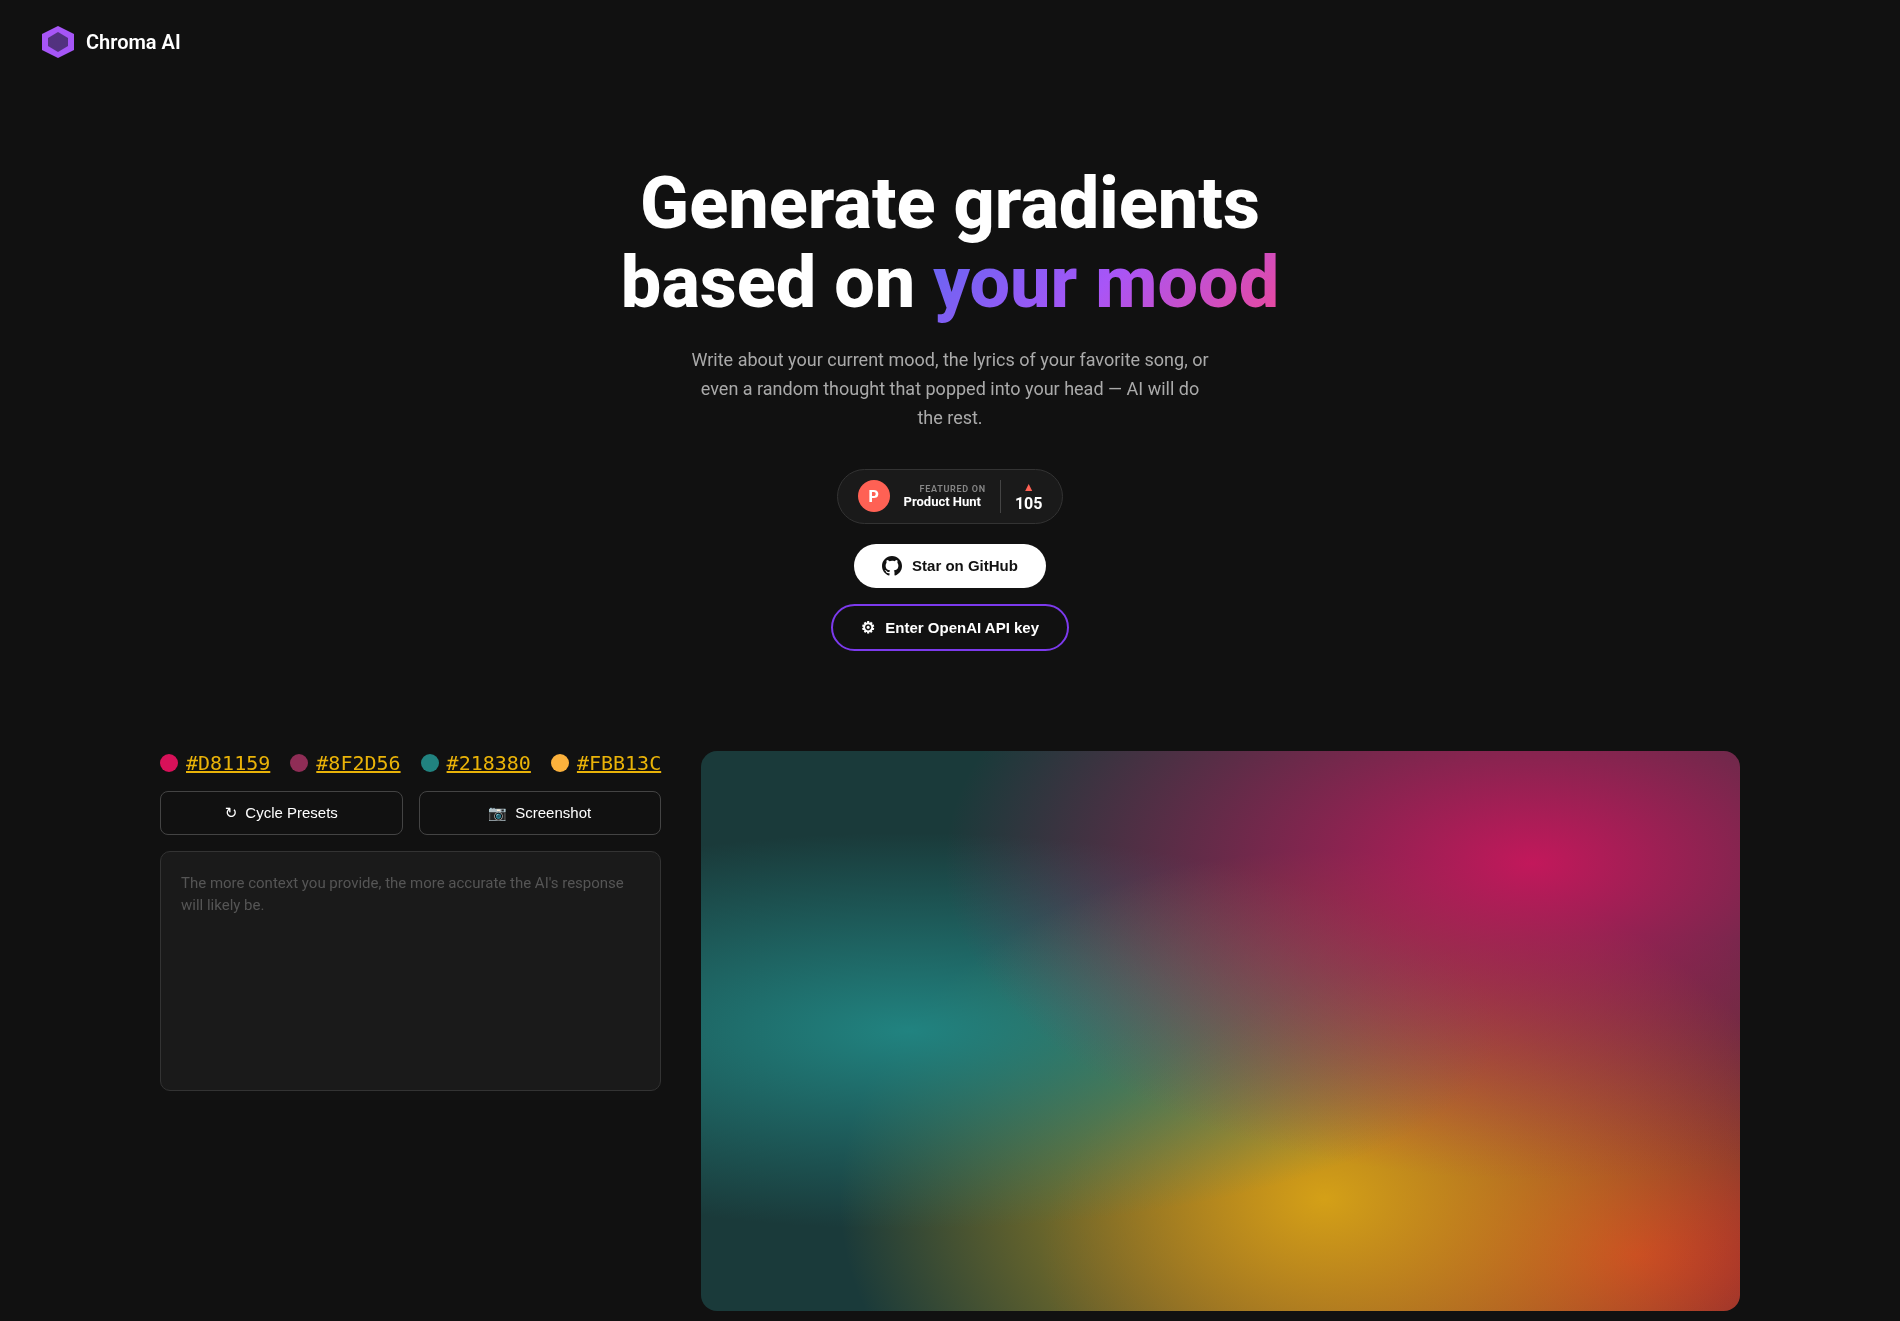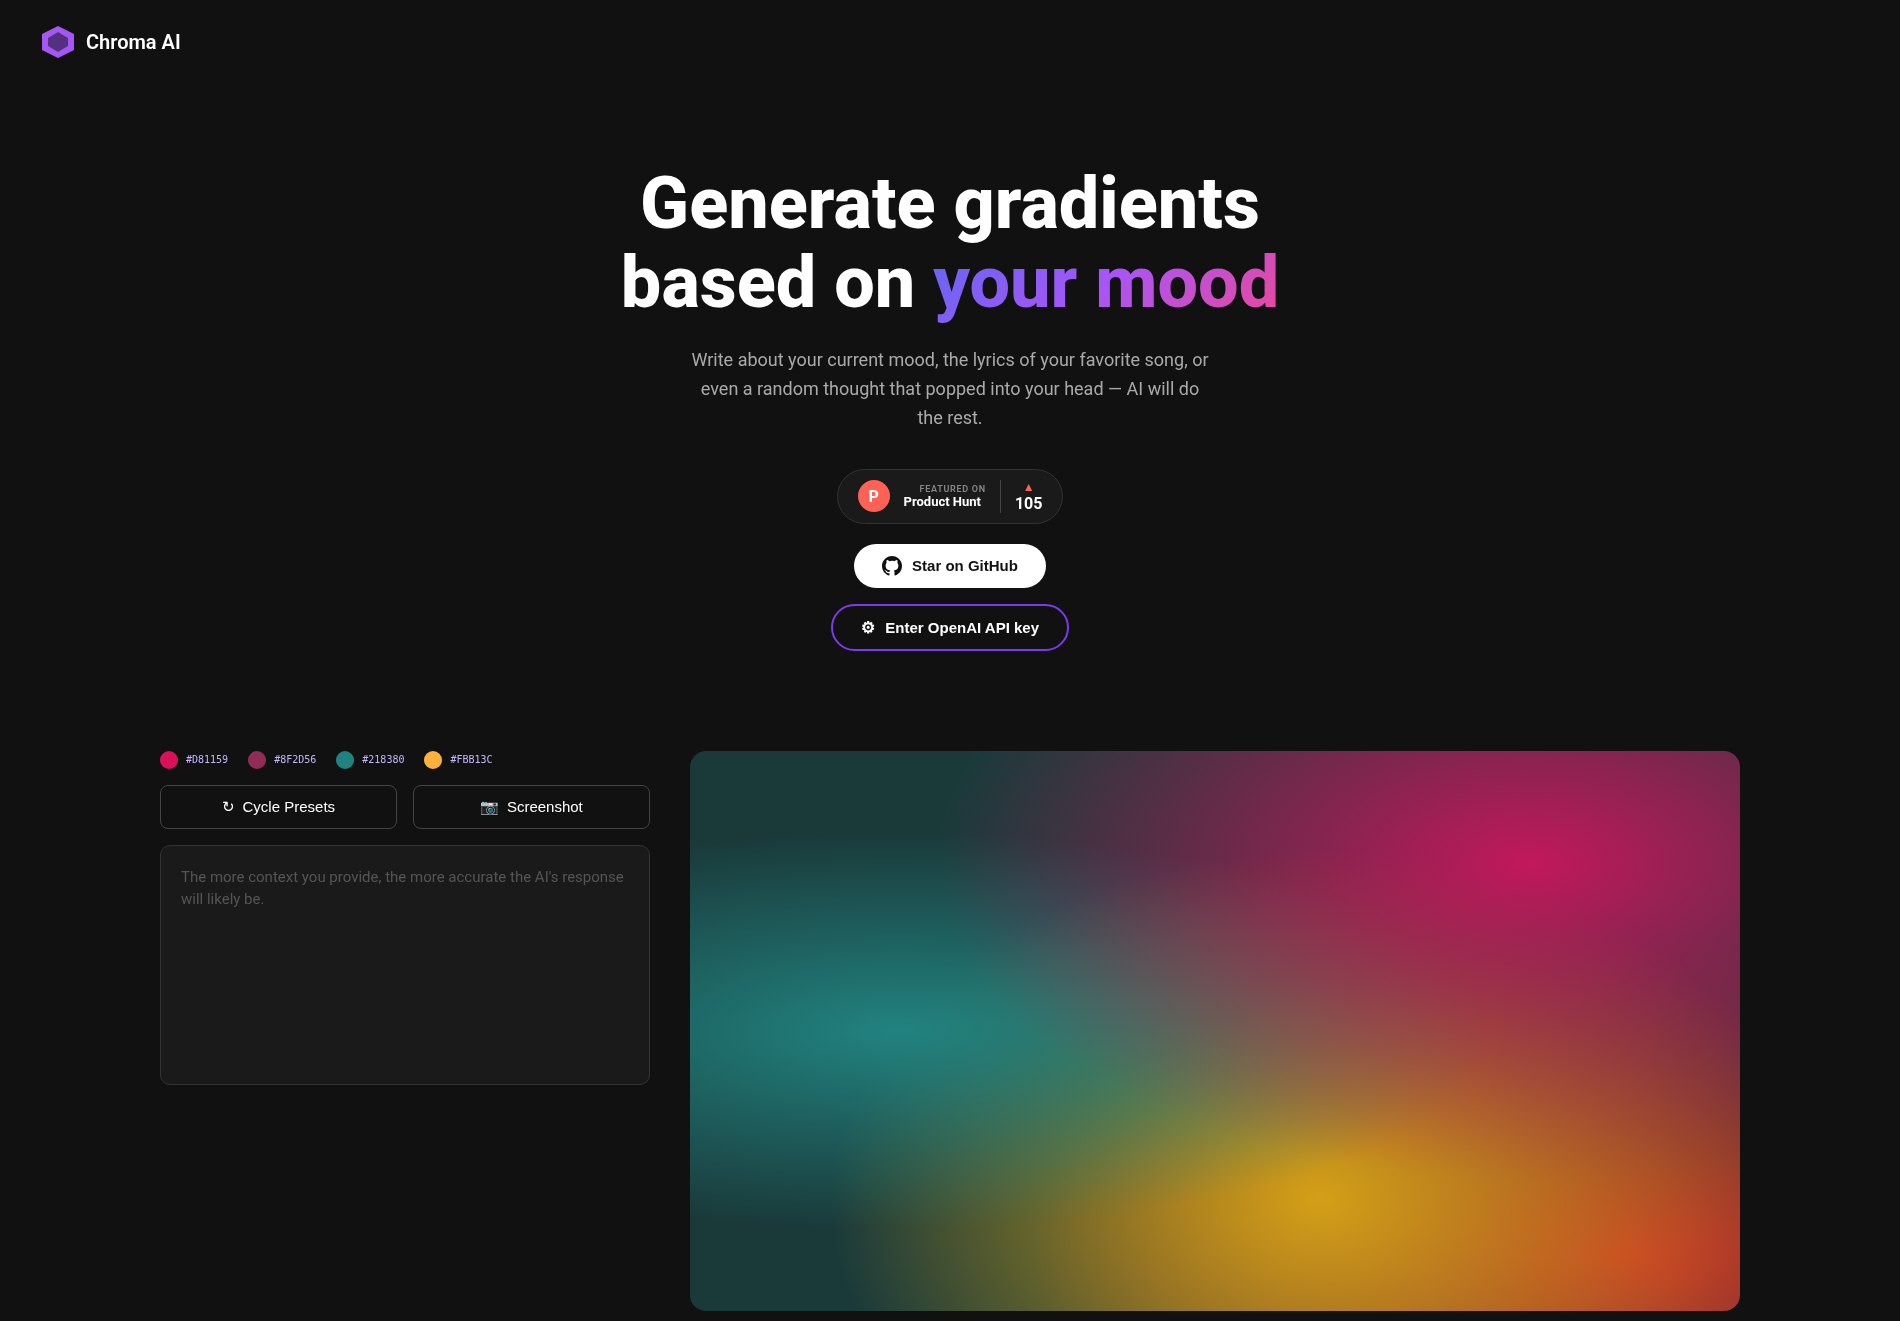--- a/index.html
+++ b/index.html
@@ -214,23 +214,24 @@
     }
 
     .color-dot {
       width: 18px;
       height: 18px;
       border-radius: 50%;
       flex-shrink: 0;
     }
 
     .color-label {
-      font-size: 10px;
-      color: #c4b5fd;
+      font-size: 20px;
+      color: #eab308;
       font-family: monospace;
+      text-decoration: underline;
     }
 
     
     .button-row {
       display: flex;
       gap: 16px;
     }
 
     .action-btn {
       flex: 1;

